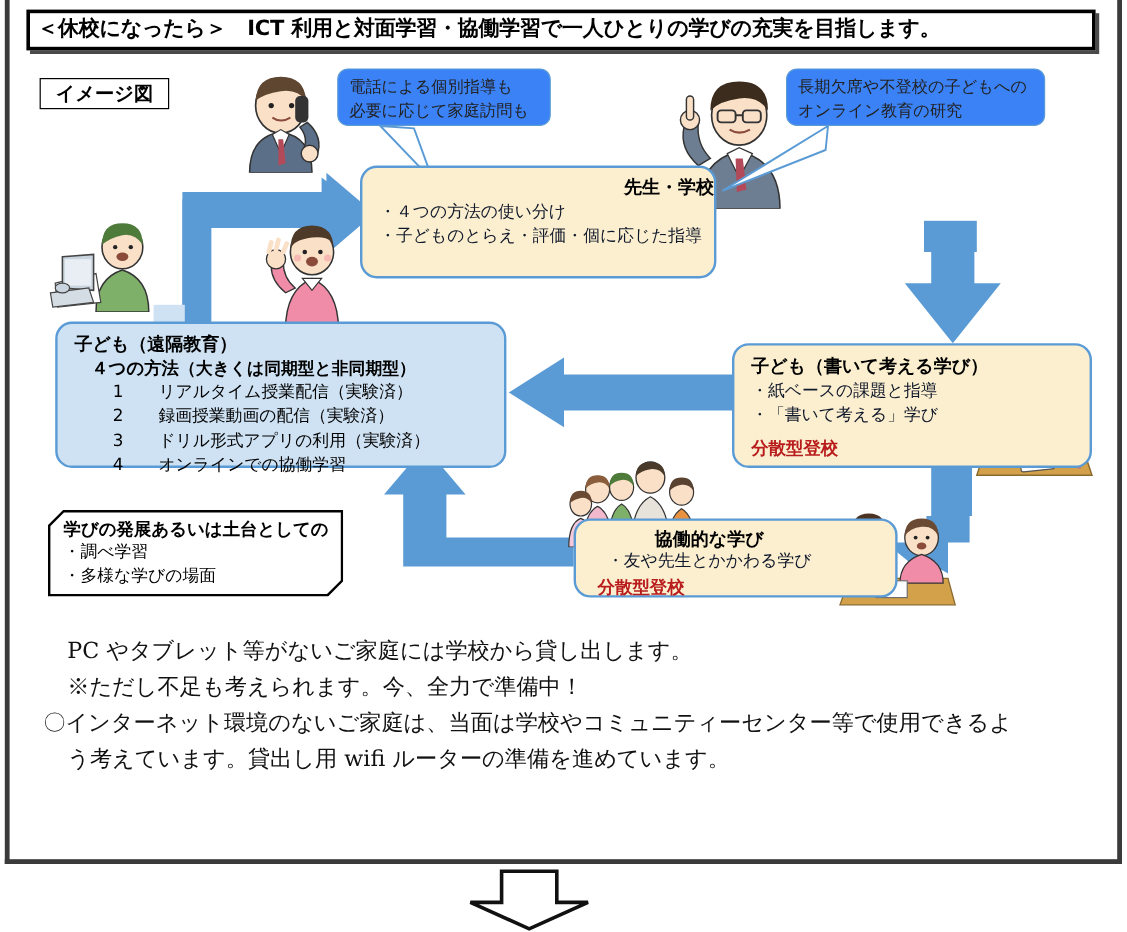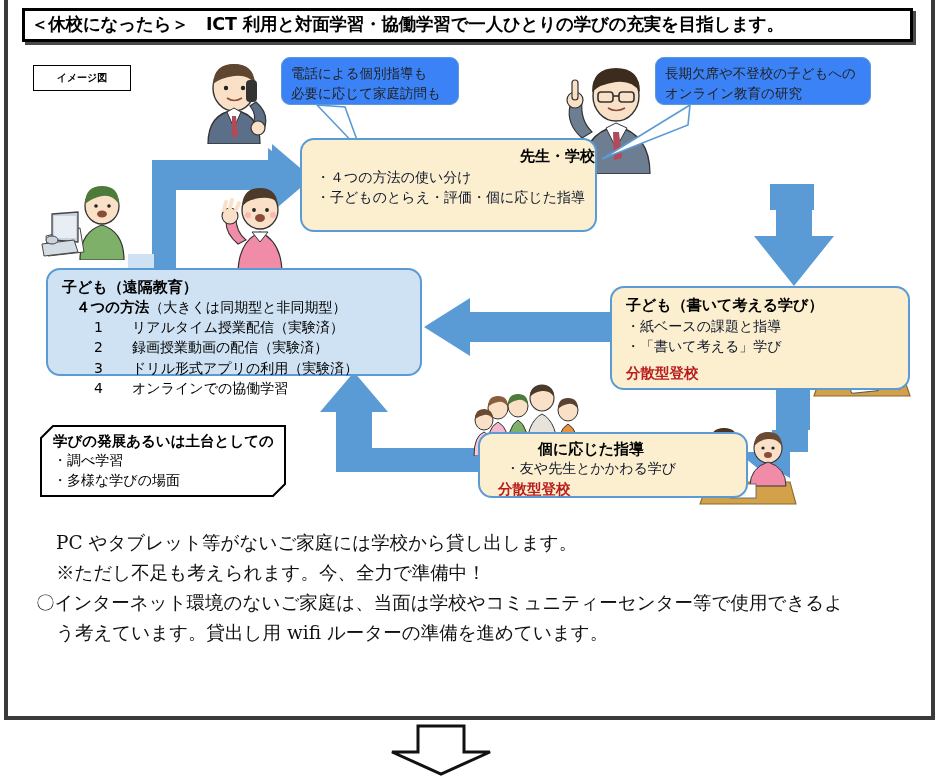--- a/index.html
+++ b/index.html
@@ -23,24 +23,24 @@
     box-shadow:3px 3px 0 #4a4a4a;
   }
   .title-banner .t{
     font-family:"DejaVu Sans","Liberation Sans",sans-serif;
     font-weight:bold;font-size:17.5px;letter-spacing:-0.2px;
     white-space:nowrap;padding-left:6px;line-height:1;
   }
 
   
   .img-label{
-    position:absolute;left:33px;top:65px;width:98px;height:26px;
+    position:absolute;left:33px;top:65px;width:108px;height:26px;
     border:1.6px solid #000;background:#fff;box-sizing:border-box;
     display:flex;align-items:center;justify-content:center;
-    font-size:10px;font-weight:bold;
+    font-size:16px;font-weight:bold;
   }
 
   
   .callout{
     position:absolute;border:1.6px solid #5B9BD5;border-radius:9px;
     background:#3b82f6;box-sizing:border-box;
     font-size:13.5px;line-height:1.45;color:#222;
     padding:6px 9px;
   }
   .callout .ln{white-space:nowrap;}
@@ -59,26 +59,26 @@
 
   
   #box-teacher{
     left:300px;top:138px;width:297px;height:94px;background:#FBEFCF;
     padding:7px 0 0 14px;
   }
   #box-teacher .head{margin-bottom:2px;text-align:right;}
 
   
   #box-child-distance{
-    left:46px;top:268px;width:376px;height:108px;background:#CFE2F3;
+    left:46px;top:268px;width:376px;height:122px;background:#CFE2F3;
     padding:8px 0 0 14px;
   }
   #box-child-distance .head{margin-bottom:1px;}
   #box-child-distance .sub2{font-weight:bold;font-size:14.5px;padding-left:14px;white-space:nowrap;}
-  #box-child-distance .sub2 .paren{font-weight:normal;font-size:14px;}
+  #box-child-distance .sub2 .paren{font-weight:bold;font-size:14px;}
   #box-child-distance .numln{font-size:14px;white-space:nowrap;line-height:1.46;padding-left:32px;}
   #box-child-distance .numln .n{display:inline-block;width:38px;}
 
   
   #box-child-write{
     left:610px;top:286px;width:300px;height:104px;background:#FBEFCF;
     padding:8px 0 0 14px;
   }
   #box-child-write .head{margin-bottom:2px;}
   #box-child-write .sub{margin-top:7px;}
@@ -319,21 +319,21 @@
   </div>
 
   <div class="rbox" id="box-child-write">
     <div class="head">子ども（書いて考える学び）</div>
     <div class="ln">・紙ベースの課題と指導</div>
     <div class="ln">・「書いて考える」学び</div>
     <div class="sub">分散型登校</div>
   </div>
 
   <div class="rbox" id="box-collab">
-    <div class="head">個に応じた指導</div>
+    <div class="head">協働的な学び</div>
     <div class="ln">・友や先生とかかわる学び</div>
     <div class="sub">分散型登校</div>
   </div>
 
   <div id="box-dev">
     <svg width="246" height="72" viewBox="0 0 246 72">
       <path d="M1 13 L13 1 L245 1 L245 59 L233 71 L1 71 Z" fill="#fff" stroke="#000" stroke-width="2"></path>
     </svg>
     <div class="inner">
       <div class="head">学びの発展あるいは土台としての</div>

